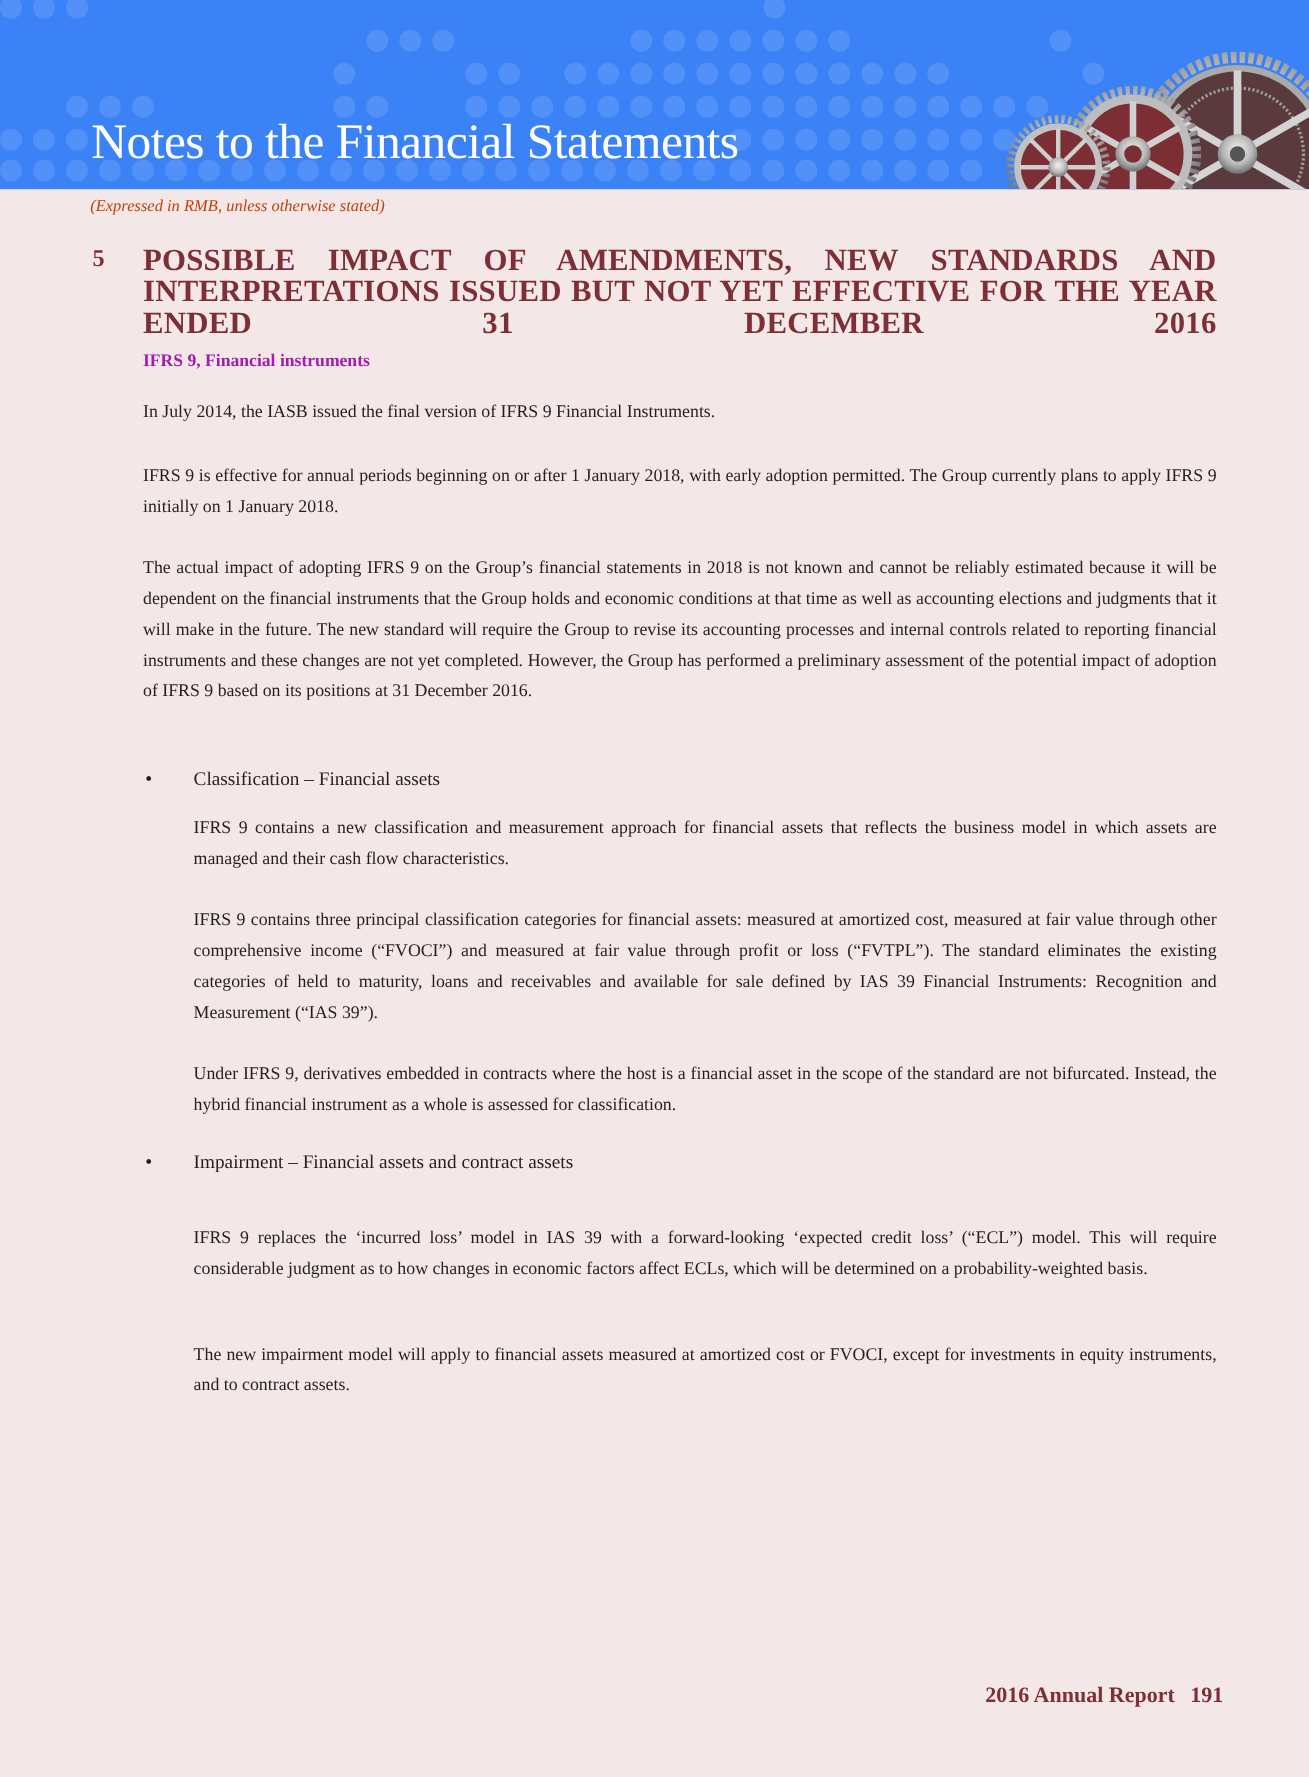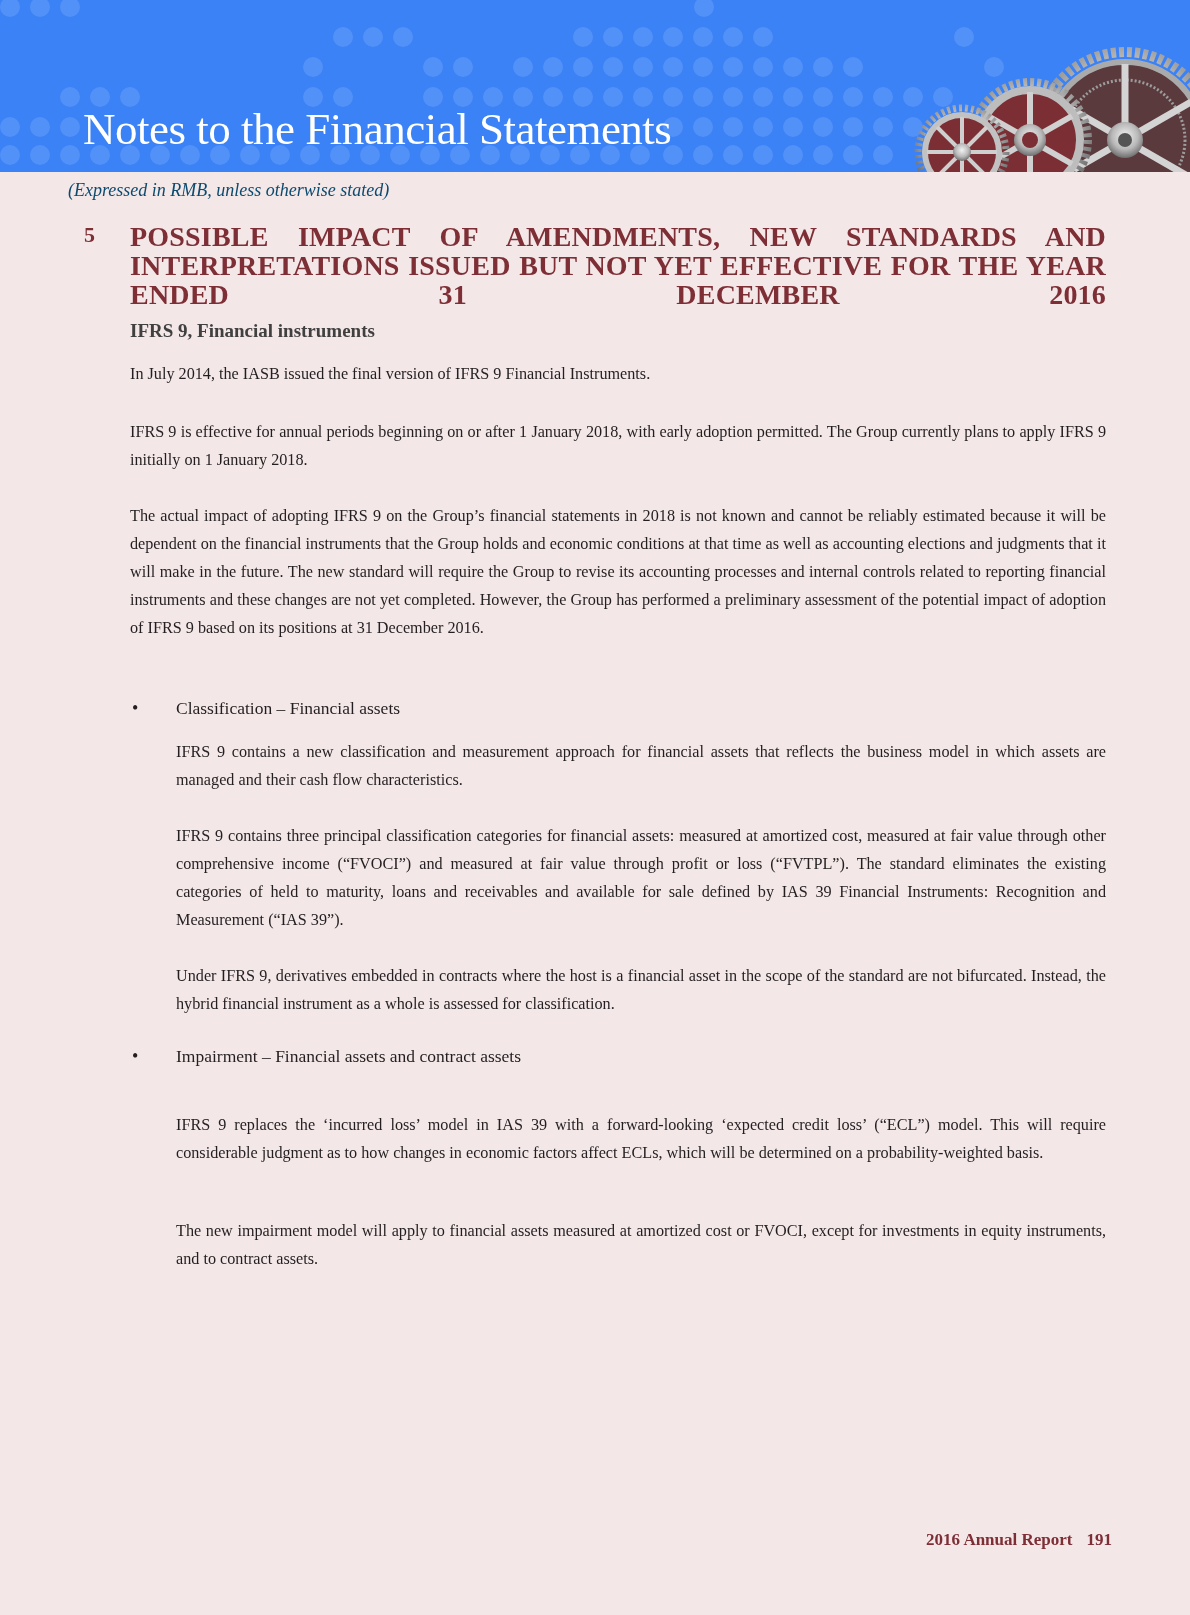--- a/index.html
+++ b/index.html
@@ -17,55 +17,55 @@
     overflow: hidden;
   }
   .banner svg.dots { position: absolute; left: 0; top: 0; }
   .banner-title {
     position: absolute; left: 83px; top: 107px;
     font-size: 45px; color: #ffffff; letter-spacing: -0.5px;
     white-space: nowrap; line-height: 1;
   }
   .gears { position: absolute; right: 0; top: 40px; }
   .subtitle {
-    position: absolute; left: 68px; top: 180px;
-    font-style: italic; font-size: 18px; color: #0c4a6e;
+    position: absolute; left: 82px; top: 180px;
+    font-style: italic; font-size: 15px; color: #c2410c;
   }
   .section {
     position: absolute; left: 84px; top: 222px; width: 1022px;
   }
   .section-num {
     position: absolute; left: 0; top: 0;
     font-size: 22px; font-weight: bold; color: #7e2f36;
   }
   .section-title {
     margin-left: 46px;
     font-size: 28px; font-weight: bold; color: #7e2f36;
     line-height: 29px; text-align: justify; text-align-last: justify;
     letter-spacing: 0.2px;
   }
   .continued {
     margin-left: 46px; margin-top: 2px;
     font-style: italic; font-size: 16px; color: #7e2f36;
   }
   .content { position: absolute; left: 130px; width: 976px; }
   .sub-heading {
-    font-size: 19px; font-weight: bold; color: #404040;
+    font-size: 16px; font-weight: bold; color: #a21caf;
   }
   p.body {
     margin: 0; font-size: 16.2px; line-height: 28px; text-align: justify;
   }
   .bullet-row { position: relative; padding-left: 46px; }
   .bullet-dot {
     position: absolute; left: 2px; top: 0; font-size: 18px;
   }
   .bullet-title { font-size: 17.5px; font-weight: normal; }
   .footer {
     position: absolute; right: 78px; top: 1530px;
-    font-size: 17px; font-weight: bold; color: #7e2f36; white-space: nowrap;
+    font-size: 20px; font-weight: bold; color: #7e2f36; white-space: nowrap;
   }
   .footer .page { margin-left: 14px; }
 </style>
 </head>
 <body>
 
 <div class="banner">
   <svg class="dots" width="1190" height="172" xmlns="http://www.w3.org/2000/svg">
     <g fill="#ffffff" fill-opacity="0.12">
 

